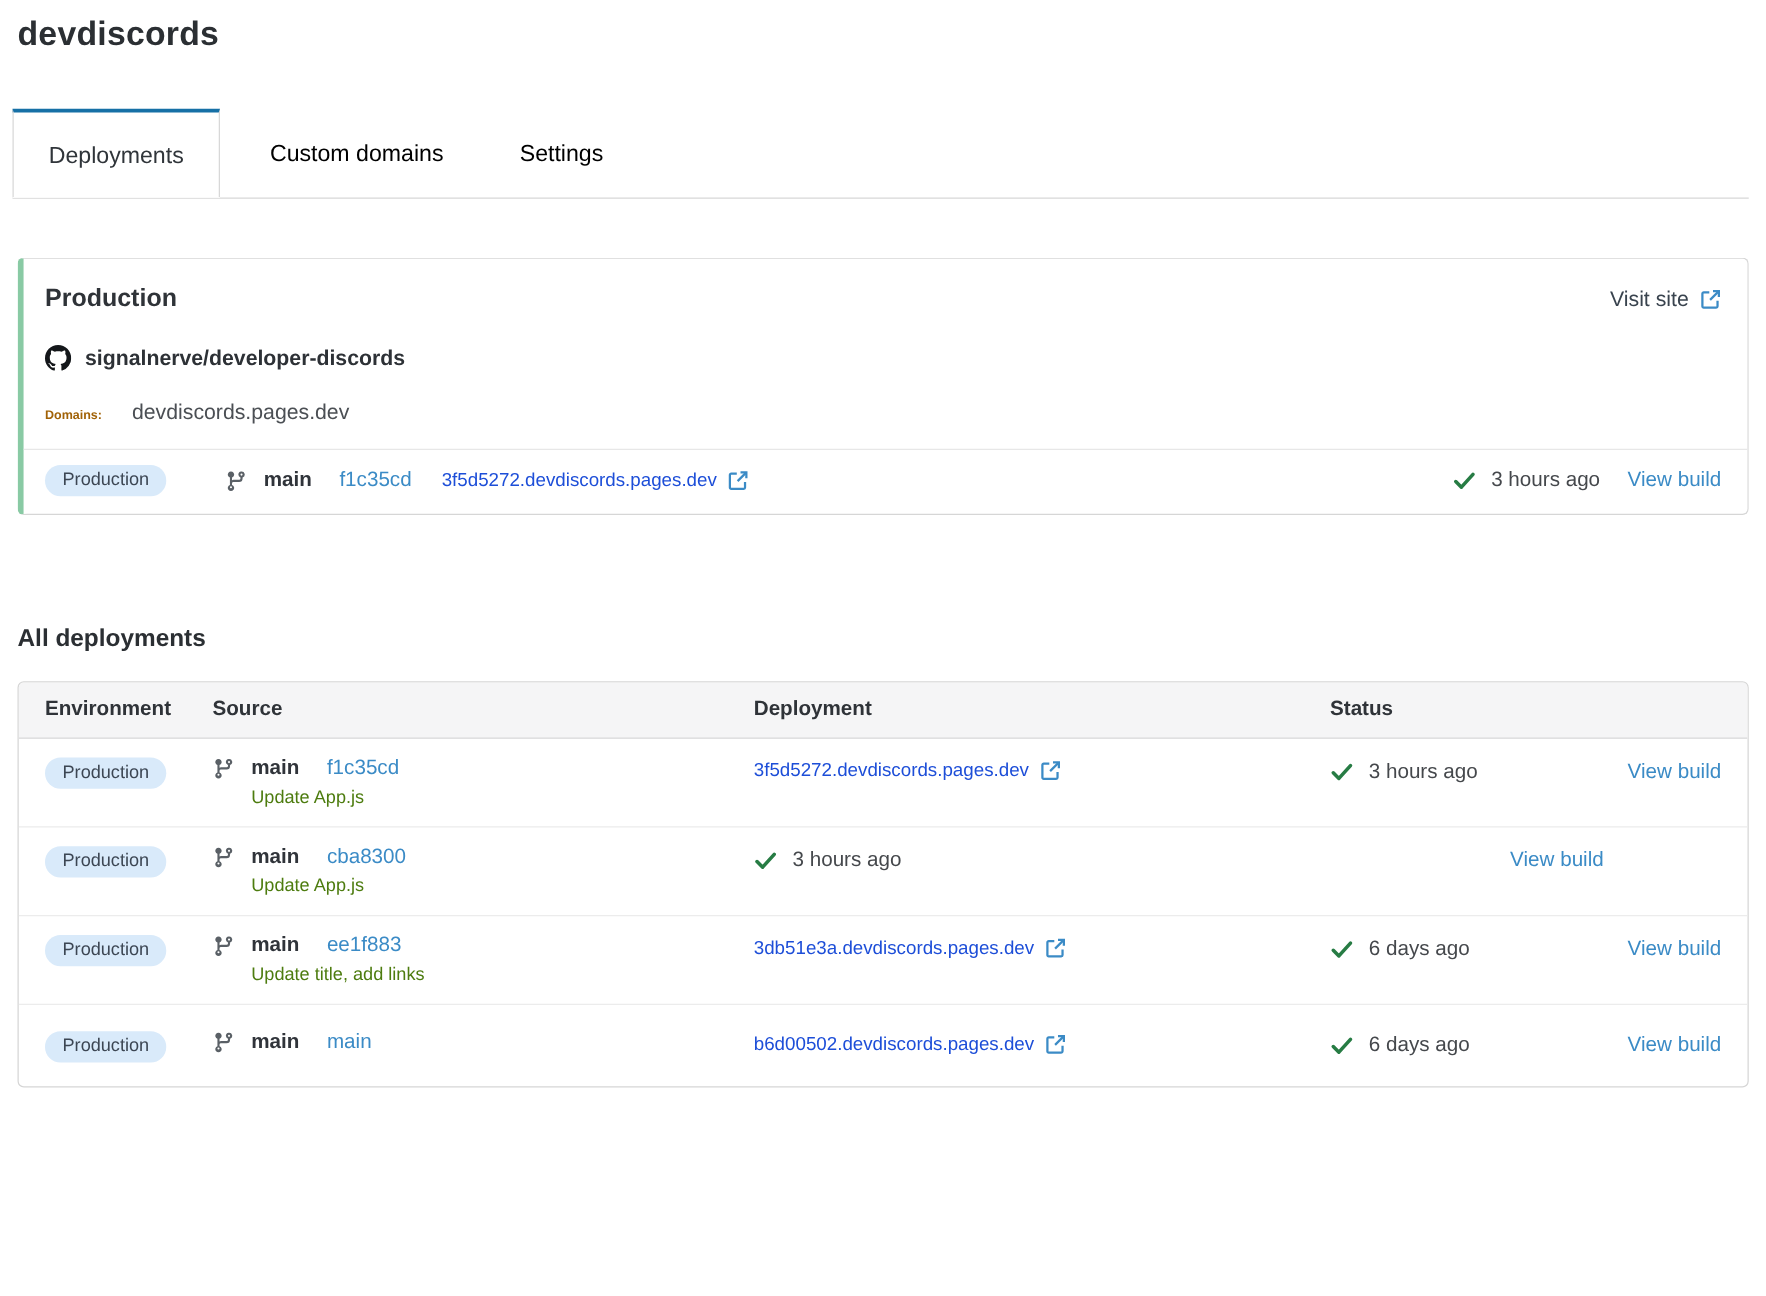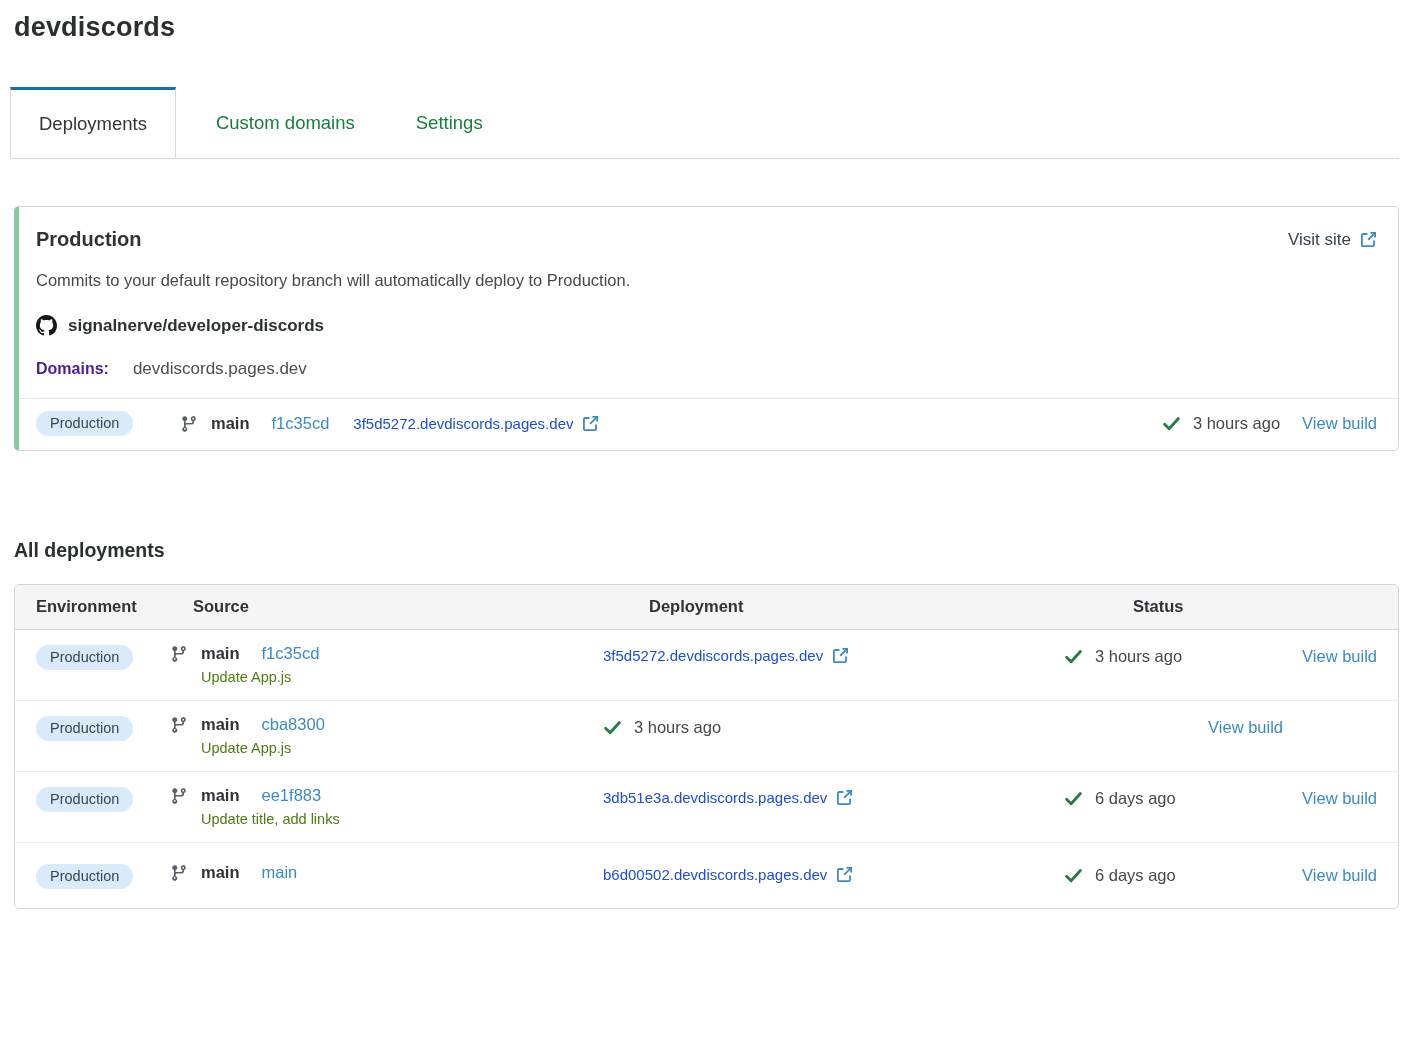--- a/index.html
+++ b/index.html
@@ -24,21 +24,21 @@
     display: flex;
     align-items: stretch;
     margin-top: 44px;
     border-bottom: 1px solid #d8d8d8;
     margin-left: -4px;
   }
   .tab {
     display: flex;
     align-items: center;
     font-size: 18.5px;
-    color: #15803d;
+    color: #000000;
     padding: 0 21px;
     height: 71px;
     cursor: pointer;
   }
   .tab.active {
     color: #30353a;
     background: #fff;
     border-top: 3px solid #1670a6;
     border-left: 1px solid #d8d8d8;
     border-right: 1px solid #d8d8d8;
@@ -80,21 +80,21 @@
     font-size: 17px;
     font-weight: 600;
     color: #2d3136;
   }
   .domains-row {
     margin-top: 23px;
     display: flex;
     align-items: baseline;
     gap: 24px;
   }
-  .domains-label { font-size: 16px; font-weight: 600; color: #4c1d95; }
+  .domains-label { font-size: 10px; font-weight: 600; color: #a16207; }
   .domains-value { font-size: 17px; color: #4b4f54; }
 
   .card-deploy-row {
     border-top: 1px solid #e7e7e7;
     padding: 12px 21px 14px 17px;
     display: flex;
     align-items: center;
   }
   .cdr-env { width: 144px; flex: none; }
   .cdr-source { display: flex; align-items: center; flex: none; }
@@ -141,21 +141,20 @@
   }
   .thead {
     display: grid;
     grid-template-columns: 134px 433px 461px 219px 1fr;
     background: #f5f5f6;
     border-bottom: 1px solid #d9d9d9;
     padding: 12px 21px 13px;
     font-size: 16.5px;
     font-weight: 600;
     color: #2f3338;
-    gap: 23px;
   }
   .trow {
     display: grid;
     grid-template-columns: 134px 433px 461px 219px 1fr;
     padding: 14px 21px 15px;
     align-items: start;
   }
   .trow.no-msg { padding: 20px 21px 19px; }
   .trow + .trow { border-top: 1px solid #ececec; }
   .col-env { padding-top: 1px; }
@@ -186,21 +185,20 @@
           <span>Visit site</span>
           <span class="icon">
   <svg width="17" height="17" viewBox="0 0 16 16" fill="none" stroke="#3b8bc6" stroke-width="1.7" xmlns="http://www.w3.org/2000/svg">
     <path d="M13.2 9v4.2a1 1 0 0 1-1 1H2.8a1 1 0 0 1-1-1V3.8a1 1 0 0 1 1-1H7"></path>
     <path d="M9.8 1.8h4.4v4.4"></path>
     <path d="M14 2 7.6 8.4"></path>
   </svg>
 </span>
         </a>
       </div>
-      <p class="card-desc">Commits to your default repository branch will automatically deploy to Production.</p>
       <div class="repo-row">
         <span class="icon">
           <svg width="21" height="21" viewBox="0 0 24 24" fill="#14171a" xmlns="http://www.w3.org/2000/svg">
             <path d="M12 0C5.37 0 0 5.37 0 12c0 5.31 3.435 9.795 8.205 11.385.6.105.825-.255.825-.57 0-.285-.015-1.23-.015-2.235-3.015.555-3.795-.735-4.035-1.41-.135-.345-.72-1.41-1.23-1.695-.42-.225-1.02-.78-.015-.795.945-.015 1.62.87 1.845 1.23 1.08 1.815 2.805 1.305 3.495.99.105-.78.42-1.305.765-1.605-2.67-.3-5.46-1.335-5.46-5.925 0-1.305.465-2.385 1.23-3.225-.12-.3-.54-1.53.12-3.18 0 0 1.005-.315 3.3 1.23.96-.27 1.98-.405 3-.405s2.04.135 3 .405c2.295-1.56 3.3-1.23 3.3-1.23.66 1.65.24 2.88.12 3.18.765.84 1.23 1.905 1.23 3.225 0 4.605-2.805 5.625-5.475 5.925.435.375.81 1.095.81 2.22 0 1.605-.015 2.895-.015 3.3 0 .315.225.69.825.57A12.02 12.02 0 0 0 24 12c0-6.63-5.37-12-12-12Z"></path>
           </svg>
         </span>
         <span>signalnerve/developer-discords</span>
       </div>
       <div class="domains-row">
         <span class="domains-label">Domains:</span>

